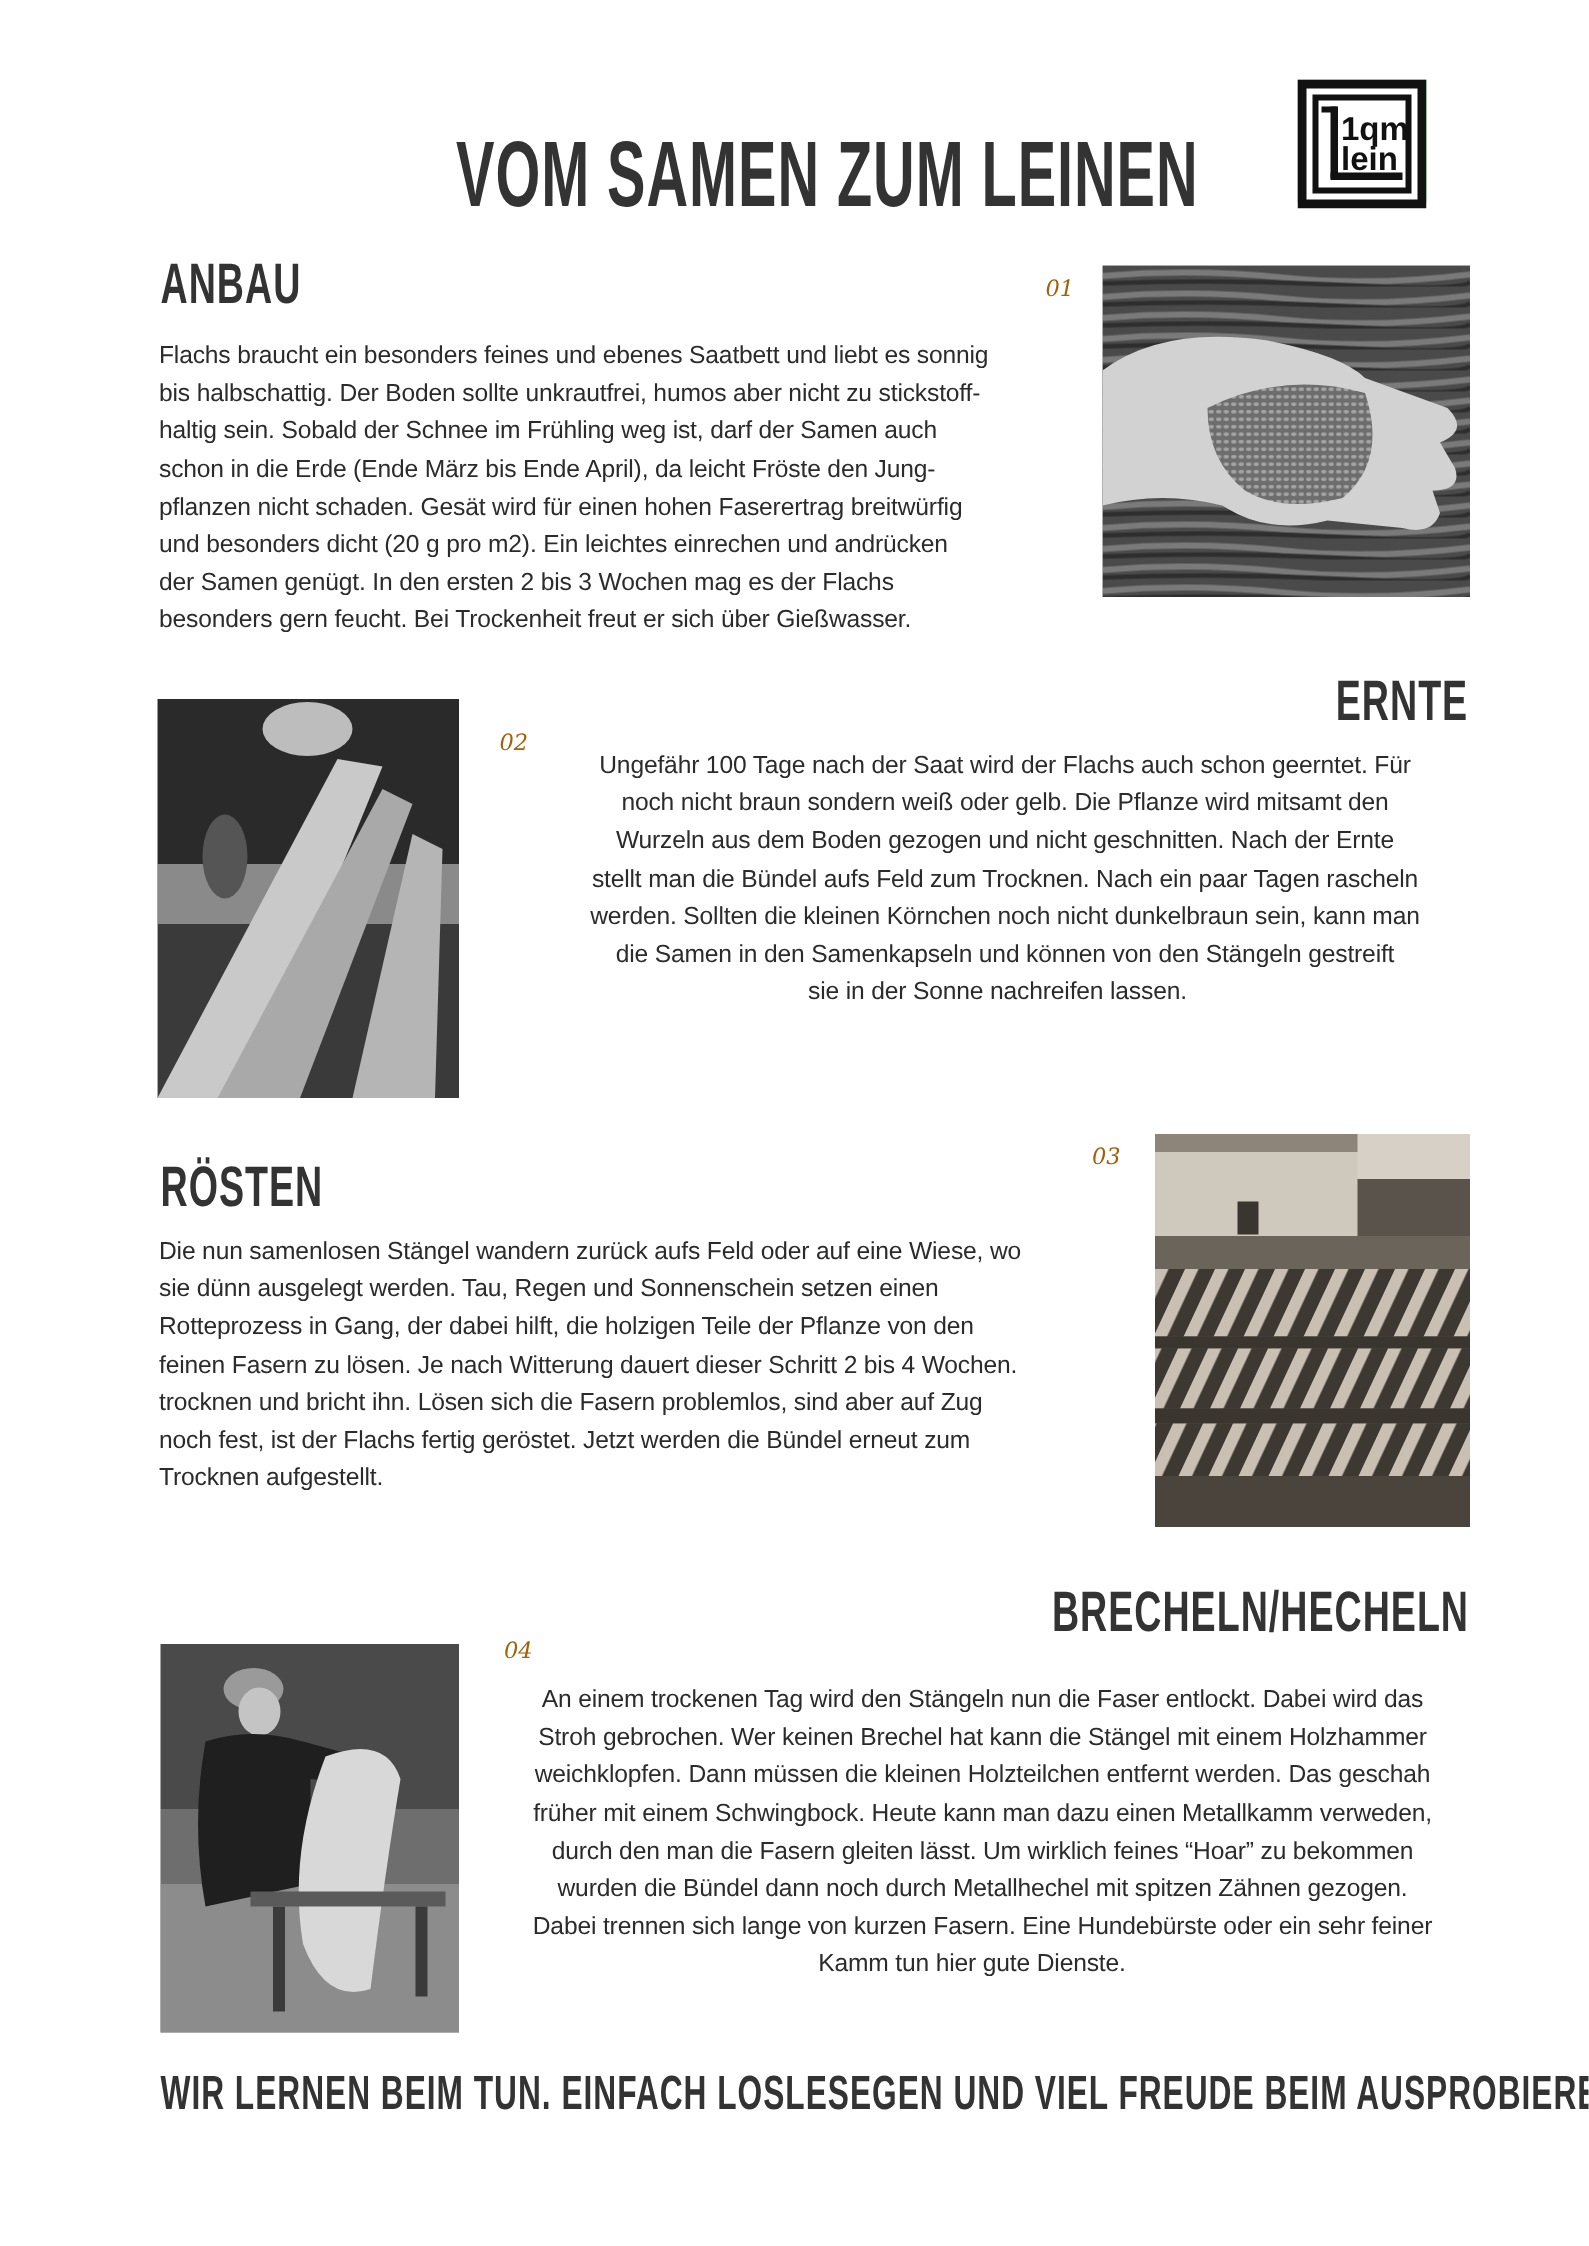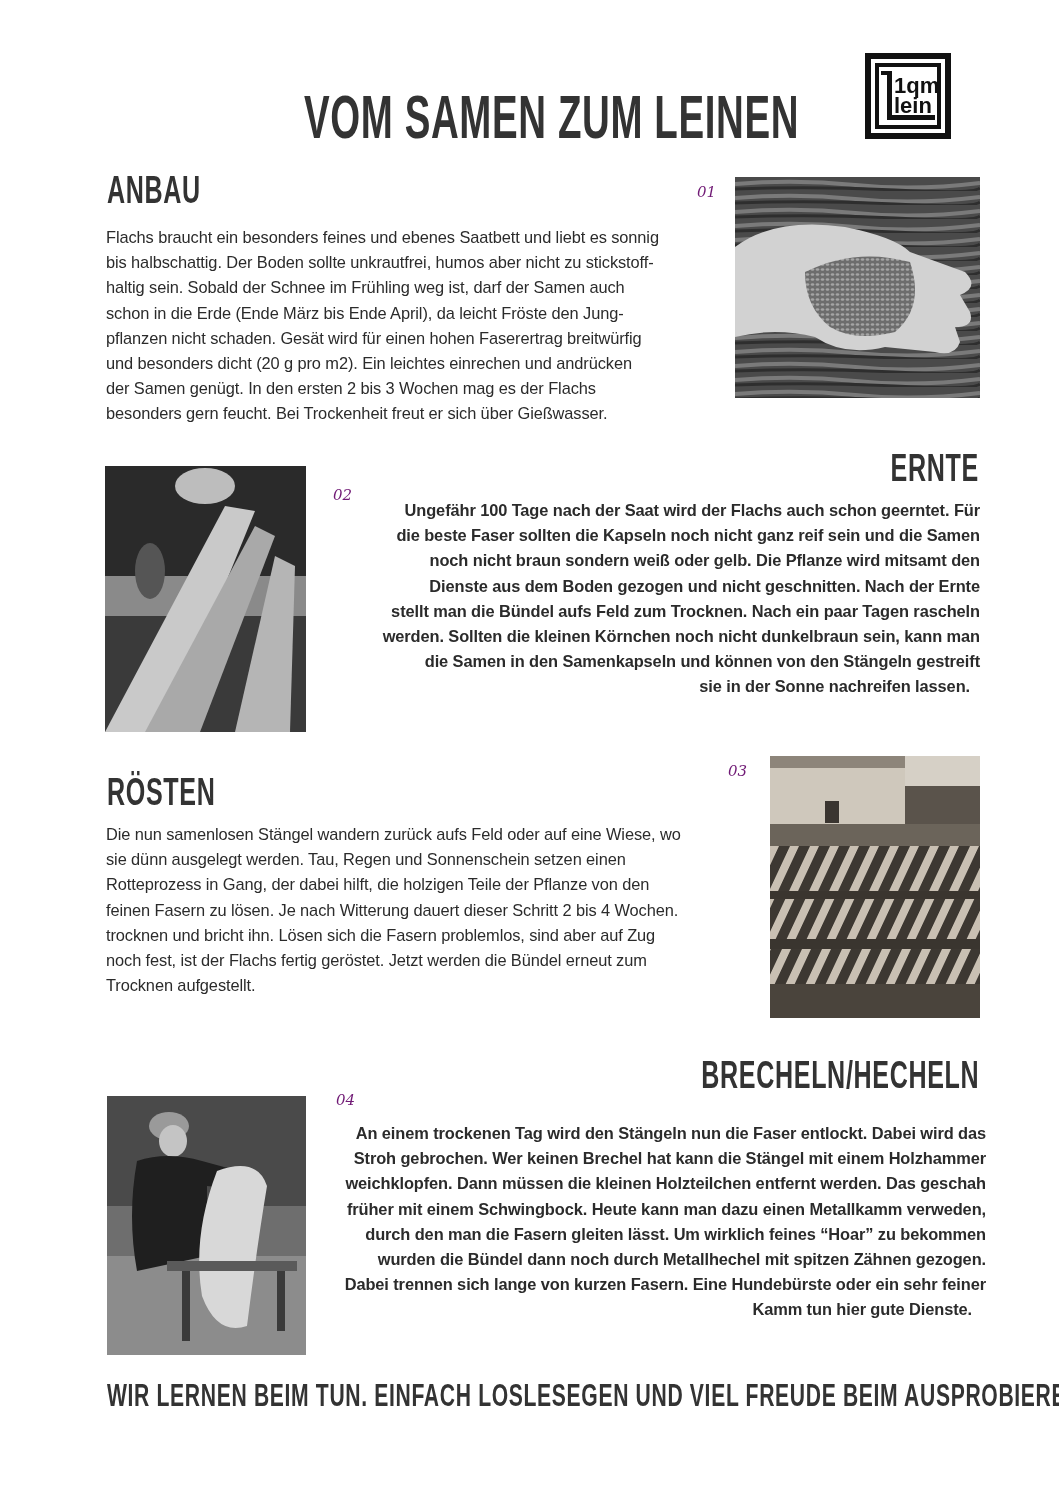--- a/index.html
+++ b/index.html
@@ -7,22 +7,22 @@
     .abs { position: absolute; }
     .headline {
       font-family: "Liberation Sans", sans-serif; font-weight: bold; color: #333333;
       transform-origin: left top; white-space: nowrap; letter-spacing: 1px;
     }
     .title { left: 304px; top: 86px; font-size: 62px; line-height: 62px; transform: scaleX(0.62); }
     .h2 { font-size: 38px; line-height: 40px; transform: scaleX(0.66); }
     .h2.right { transform-origin: right top; }
     .body-text { font-size: 16.4px; line-height: 25.2px; color: #2b2b2b; letter-spacing: -0.1px; }
     .body-text p { margin: 0; white-space: nowrap; }
-    .right-align p { text-align: right; font-weight: bold; }
-    .num { font-family: "DejaVu Serif", serif; font-style: italic; font-size: 15px; color: #701a75; }
+    .right-align p { text-align: center; }
+    .num { font-family: "DejaVu Serif", serif; font-style: italic; font-size: 15px; color: #a16207; }
     .photo { background: #777; overflow: hidden; }
     .footer { left: 107px; top: 1378px; font-size: 32px; line-height: 34px; transform: scaleX(0.66); }
     .logo { left: 865px; top: 53px; width: 86px; height: 82px; background: #86efac; }
   </style>
 </head>
 <body>
 
 <div class="abs logo">
   <svg width="86" height="86" viewBox="0 0 86 86">
     <rect x="0" y="0" width="86" height="86" fill="#111"></rect>
@@ -79,23 +79,22 @@
     <path d="M0 266 L120 40 L150 45 L60 266 Z" fill="#c9c9c9"></path>
     <path d="M40 266 L150 60 L170 70 L95 266 Z" fill="#a9a9a9"></path>
     <path d="M130 266 L170 90 L190 100 L185 266 Z" fill="#b5b5b5"></path>
     <ellipse cx="45" cy="105" rx="15" ry="28" fill="#555"></ellipse>
   </svg>
 </div>
 <div class="abs num" style="left:333px; top:486px;">02</div>
 <div class="abs headline h2 right" style="right:80px; top:448px;">ERNTE</div>
 <div class="abs body-text right-align" style="left:360px; top:498px; width:620px;">
   <p>Ungefähr 100 Tage nach der Saat wird der Flachs auch schon geerntet. Für</p>
-  <p>die beste Faser sollten die Kapseln noch nicht ganz reif sein und die Samen</p>
   <p>noch nicht braun sondern weiß oder gelb. Die Pflanze wird mitsamt den</p>
-  <p>Dienste aus dem Boden gezogen und nicht geschnitten. Nach der Ernte</p>
+  <p>Wurzeln aus dem Boden gezogen und nicht geschnitten. Nach der Ernte</p>
   <p>stellt man die Bündel aufs Feld zum Trocknen. Nach ein paar Tagen rascheln</p>
   <p>werden. Sollten die kleinen Körnchen noch nicht dunkelbraun sein, kann man</p>
   <p>die Samen in den Samenkapseln und können von den Stängeln gestreift</p>
   <p style="padding-right:10px;">sie in der Sonne nachreifen lassen.</p>
 </div>
 
 <div class="abs headline h2" style="left:107px; top:772px;">RÖSTEN</div>
 <div class="abs num" style="left:728px; top:762px;">03</div>
 <div class="abs body-text" style="left:106px; top:822px; width:645px;">
   <p>Die nun samenlosen Stängel wandern zurück aufs Feld oder auf eine Wiese, wo</p>

